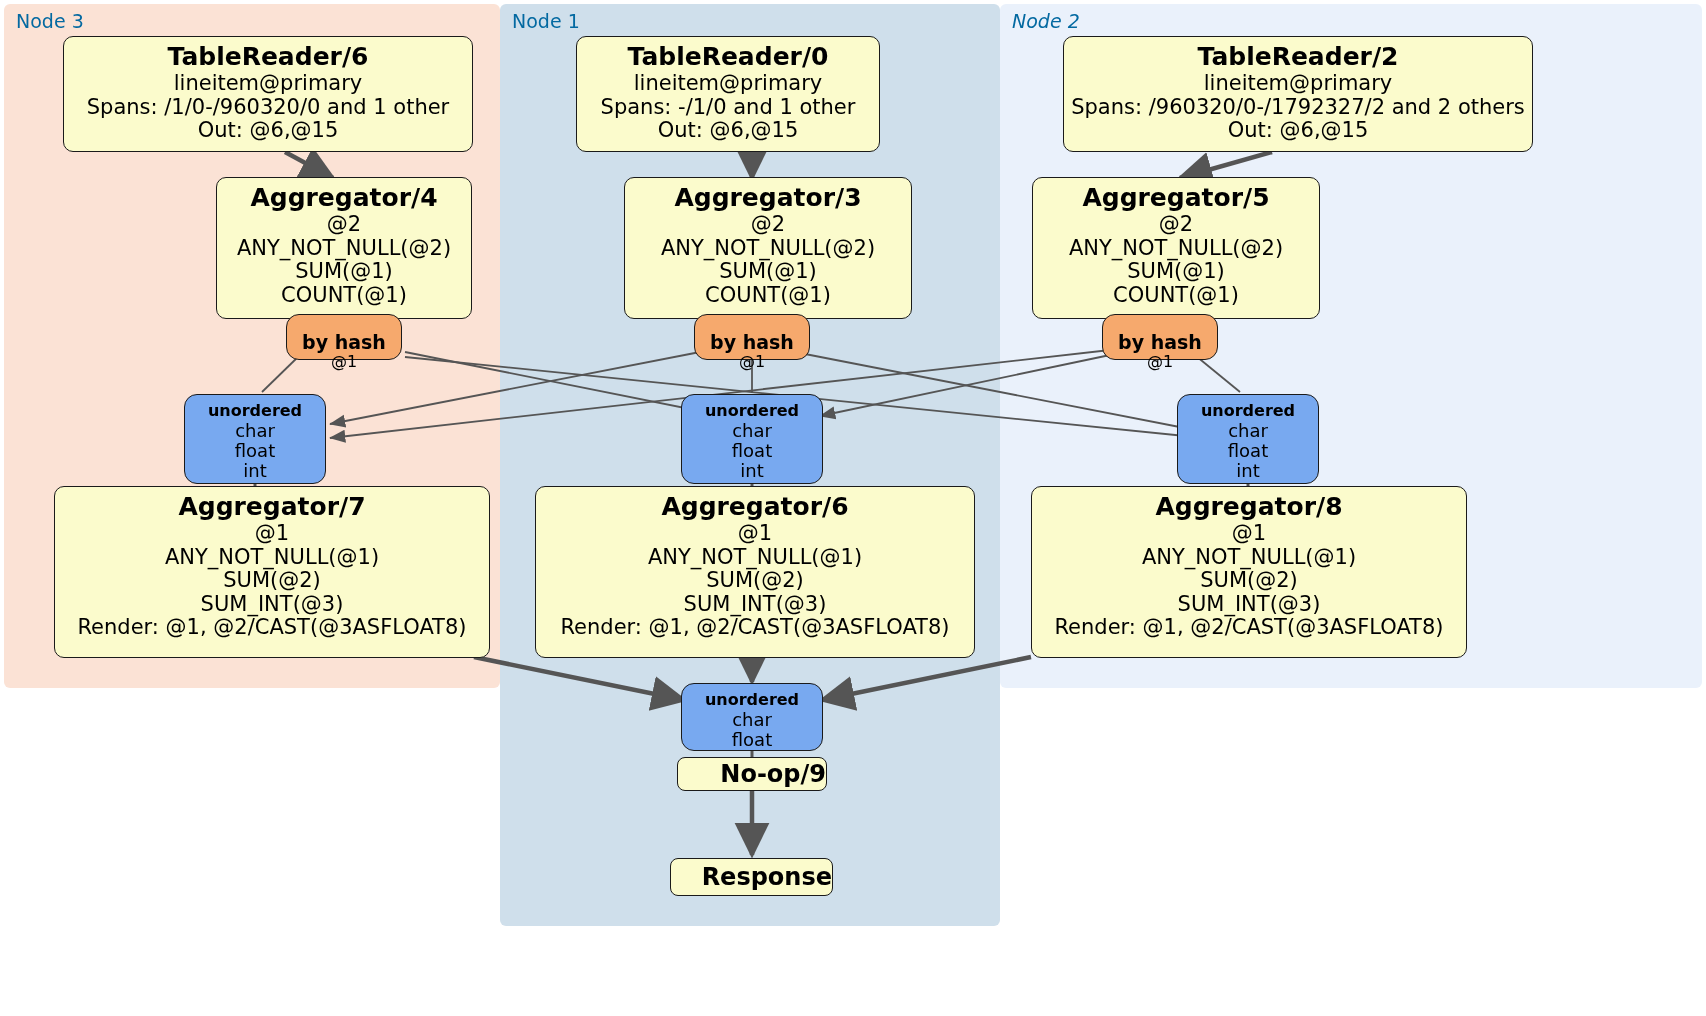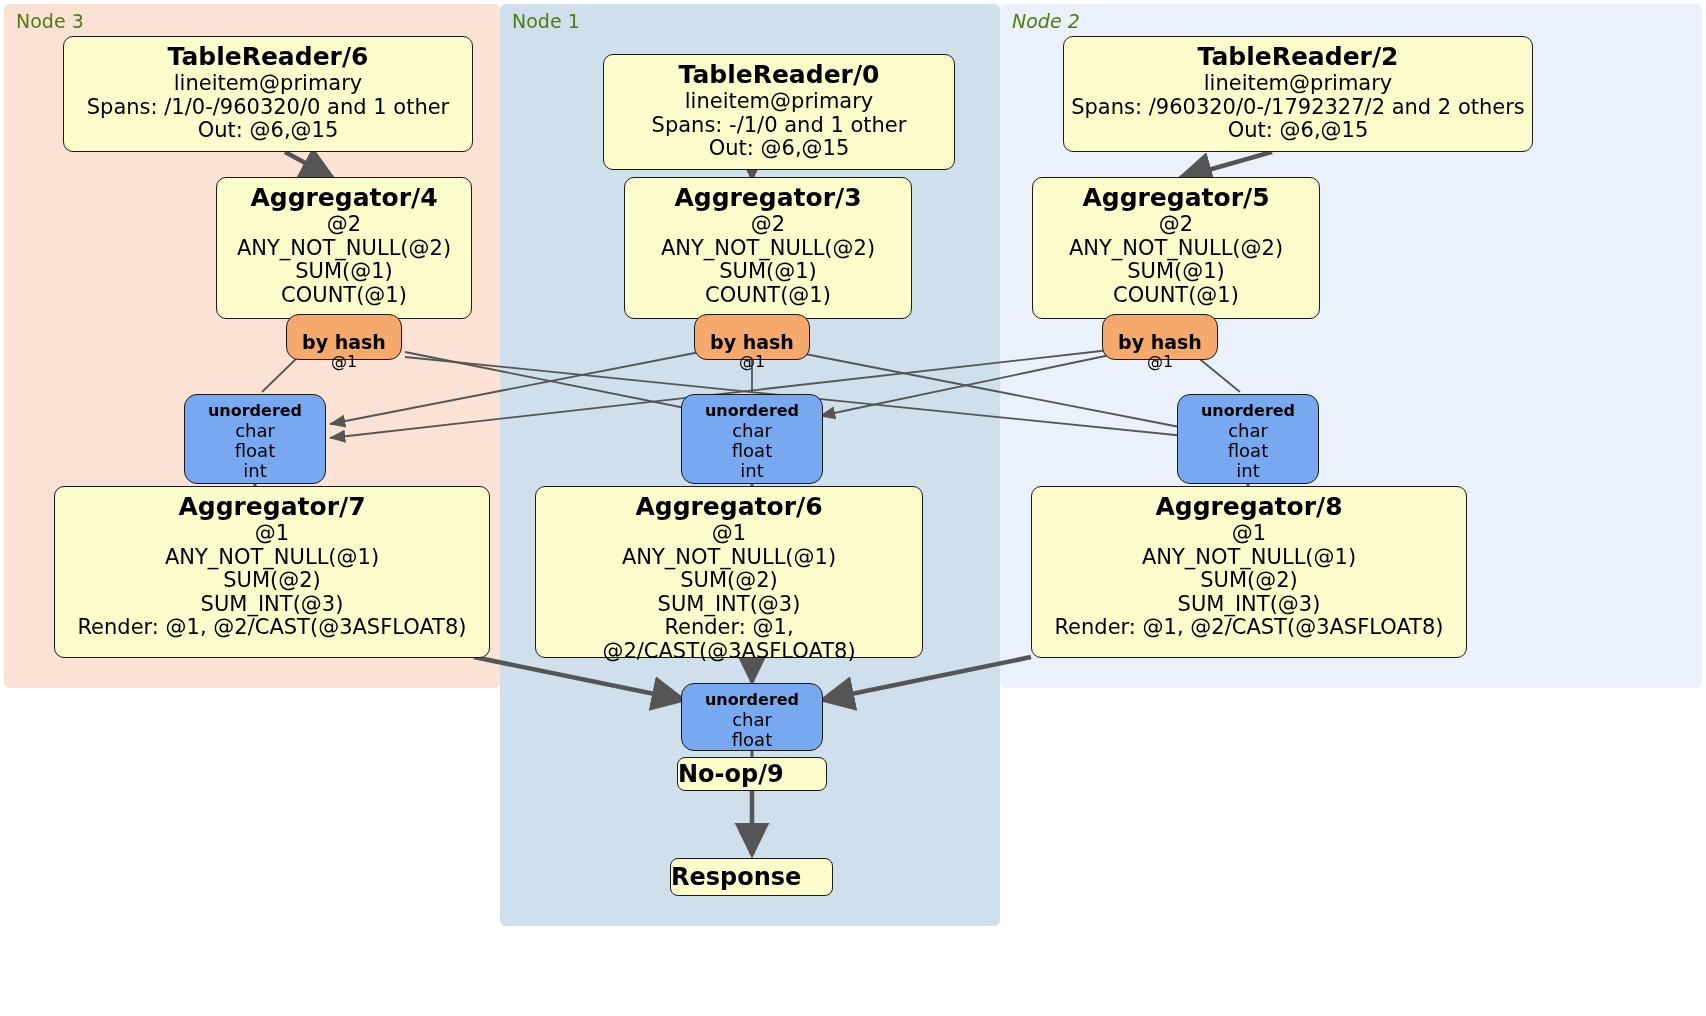--- a/index.html
+++ b/index.html
@@ -19,21 +19,21 @@
   
   .panel {
     position: absolute;
     border-radius: 6px;
   }
   .panel-label {
     position: absolute;
     top: 6px;
     left: 12px;
     font-size: 19px;
-    color: #4d7c0f;
+    color: #0369a1;
     font-family: "DejaVu Sans", "Liberation Sans", sans-serif;
     white-space: nowrap;
   }
 
   
   .gnode {
     position: absolute;
     box-sizing: border-box;
     text-align: center;
     color: #000000;
@@ -76,21 +76,21 @@
   .stream .title { font-size: 16px; margin-bottom: 1px; }
 
   .small-proc {
     background: #fbfbcc;
     border: 1.6px solid #1a1a1a;
     border-radius: 8px;
     font-size: 24px;
     font-weight: bold;
     display: flex;
     align-items: center;
-    justify-content: flex-start;
+    justify-content: flex-end;
   }
 
   #edges {
     position: absolute;
     left: 0; top: 0;
     width: 1706px;
     height: 1016px;
     pointer-events: none;
   }
 </style>
@@ -148,21 +148,21 @@
     <path d="M752,790 L752,855" stroke="#555555" stroke-width="4.5" fill="none" marker-end="url(#ah)"></path>
   </svg>
 
   <div class="gnode proc" style="left:63px; top:36px; width:410px; height:116px;">
     <span class="title">TableReader/6</span>
     <span class="sub">lineitem@primary</span>
     <span class="sub">Spans: /1/0-/960320/0 and 1 other</span>
     <span class="sub">Out: @6,@15</span>
   </div>
 
-  <div class="gnode proc" style="left:603px; top:36px; width:352px; height:116px;margin-top:18px;">
+  <div class="gnode proc" style="left:576px; top:36px; width:304px; height:116px;">
     <span class="title">TableReader/0</span>
     <span class="sub">lineitem@primary</span>
     <span class="sub">Spans: -/1/0 and 1 other</span>
     <span class="sub">Out: @6,@15</span>
   </div>
 
   <div class="gnode proc" style="left:1033px; top:36px; width:470px; height:116px;margin-left:30px;">
     <span class="title">TableReader/2</span>
     <span class="sub">lineitem@primary</span>
     <span class="sub">Spans: /960320/0-/1792327/2 and 2 others</span>
@@ -231,21 +231,21 @@
 
   <div class="gnode proc" style="left:54px; top:486px; width:436px; height:172px;">
     <span class="title">Aggregator/7</span>
     <span class="sub">@1</span>
     <span class="sub">ANY_NOT_NULL(@1)</span>
     <span class="sub">SUM(@2)</span>
     <span class="sub">SUM_INT(@3)</span>
     <span class="sub">Render: @1, @2/CAST(@3ASFLOAT8)</span>
   </div>
 
-  <div class="gnode proc" style="left:535px; top:486px; width:388px; height:172px;">
+  <div class="gnode proc" style="left:535px; top:486px; width:440px; height:172px;">
     <span class="title">Aggregator/6</span>
     <span class="sub">@1</span>
     <span class="sub">ANY_NOT_NULL(@1)</span>
     <span class="sub">SUM(@2)</span>
     <span class="sub">SUM_INT(@3)</span>
     <span class="sub">Render: @1, @2/CAST(@3ASFLOAT8)</span>
   </div>
 
   <div class="gnode proc" style="left:1031px; top:486px; width:436px; height:172px;">
     <span class="title">Aggregator/8</span>

